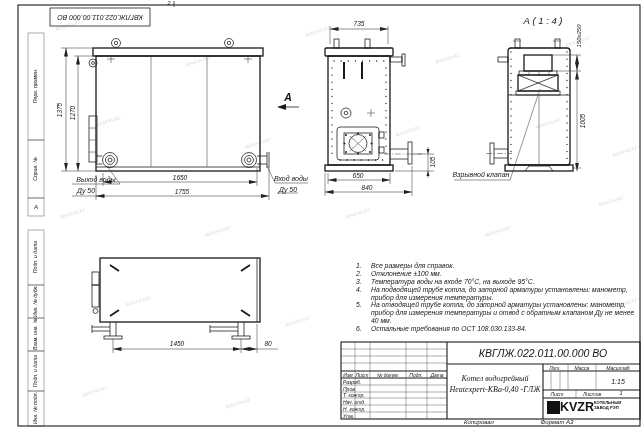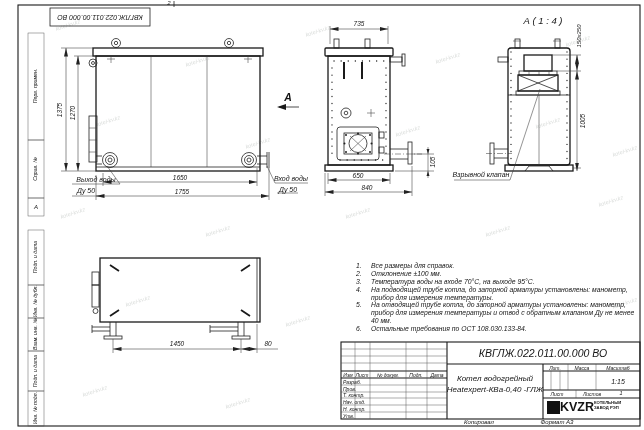--- a/index.html
+++ b/index.html
@@ -13,21 +13,21 @@
   .lt{stroke:#4a4a4a;stroke-width:.45;fill:none;}
   .dim{stroke:#333;stroke-width:.55;fill:none;marker-start:url(#ar);marker-end:url(#ar);}
   .dots{stroke:#222;stroke-width:1.3;stroke-dasharray:.1 7;stroke-linecap:round;fill:none;}
   .cl{stroke:#333;stroke-width:.5;stroke-dasharray:6 2 1 2;fill:none;}
   .t{position:absolute;font:italic 6.5px "Liberation Sans",sans-serif;color:#141414;
      white-space:nowrap;transform:translate(-50%,-50%);line-height:1;}
   .l{transform:translate(0,-50%);}
   .r{transform:translate(-50%,-50%) rotate(-90deg);}
   .u{transform:translate(-50%,-50%) rotate(180deg);}
   .s5{font-size:5px;} .s52{font-size:5.2px;} .s55{font-size:5.5px;}
-  .s6{font-size:6px;} .s7{font-size:7px;} .s8{font-size:8px;}
+  .s6{font-size:6px;} .s7{font-size:7px;} .s8{font-size:8px;font-family:Liberation Serif, serif;}
   .s95{font-size:9.5px;} .s10{font-size:10.5px;} .b{font-weight:bold;}
   .logo{font:900 12.5px "Liberation Sans",sans-serif;font-style:normal;letter-spacing:0;}
   .logoside{font:700 4.2px "Liberation Sans",sans-serif;font-style:normal;line-height:1.25;
             white-space:nowrap;transform:translate(0,-50%);}
   .wm{position:absolute;font:italic 5.5px "Liberation Sans",sans-serif;color:#b9beba;
       opacity:.55;transform:rotate(-18deg);white-space:nowrap;}
   .notes{position:absolute;left:356px;top:262px;width:284px;color:#141414;}
   .note{display:flex;font:italic 6.8px "Liberation Sans",sans-serif;line-height:1.16;}
   .nn{flex:none;width:15px;}
   .nt{flex:1;}

